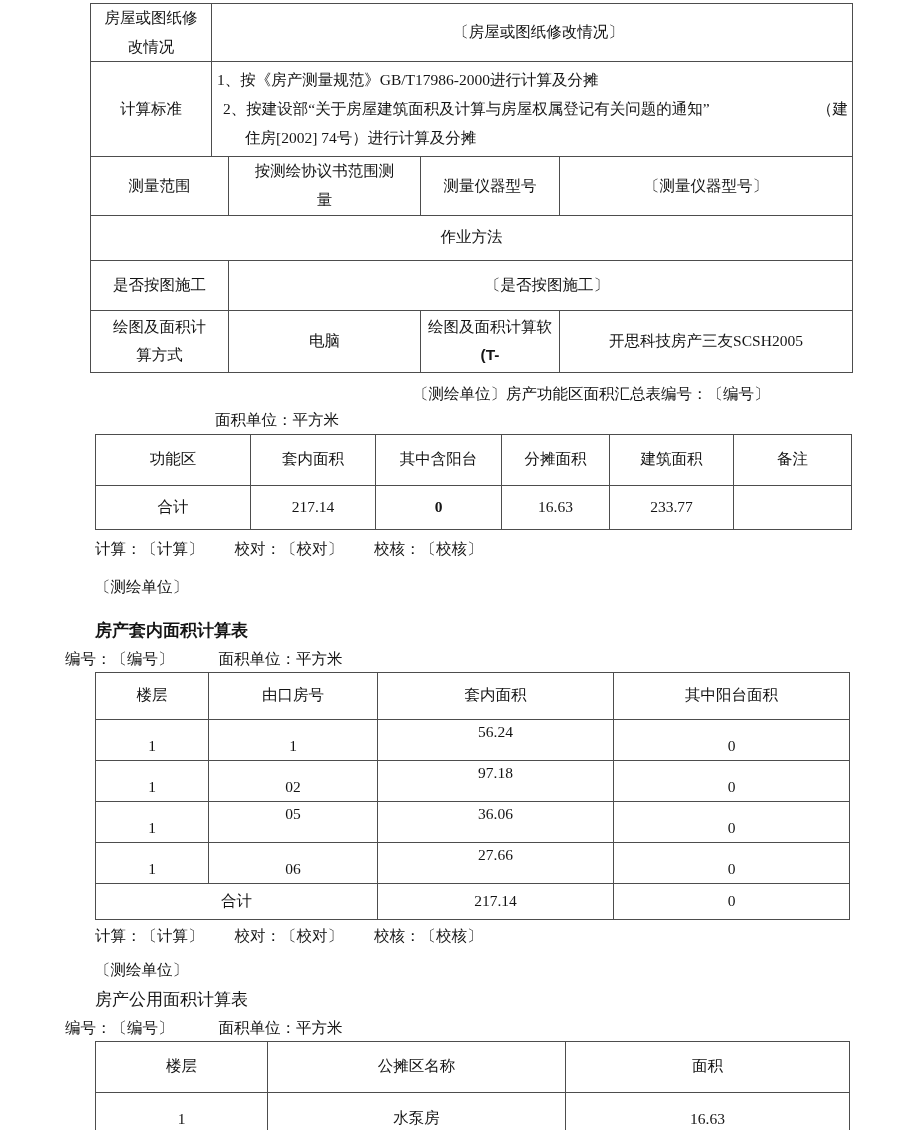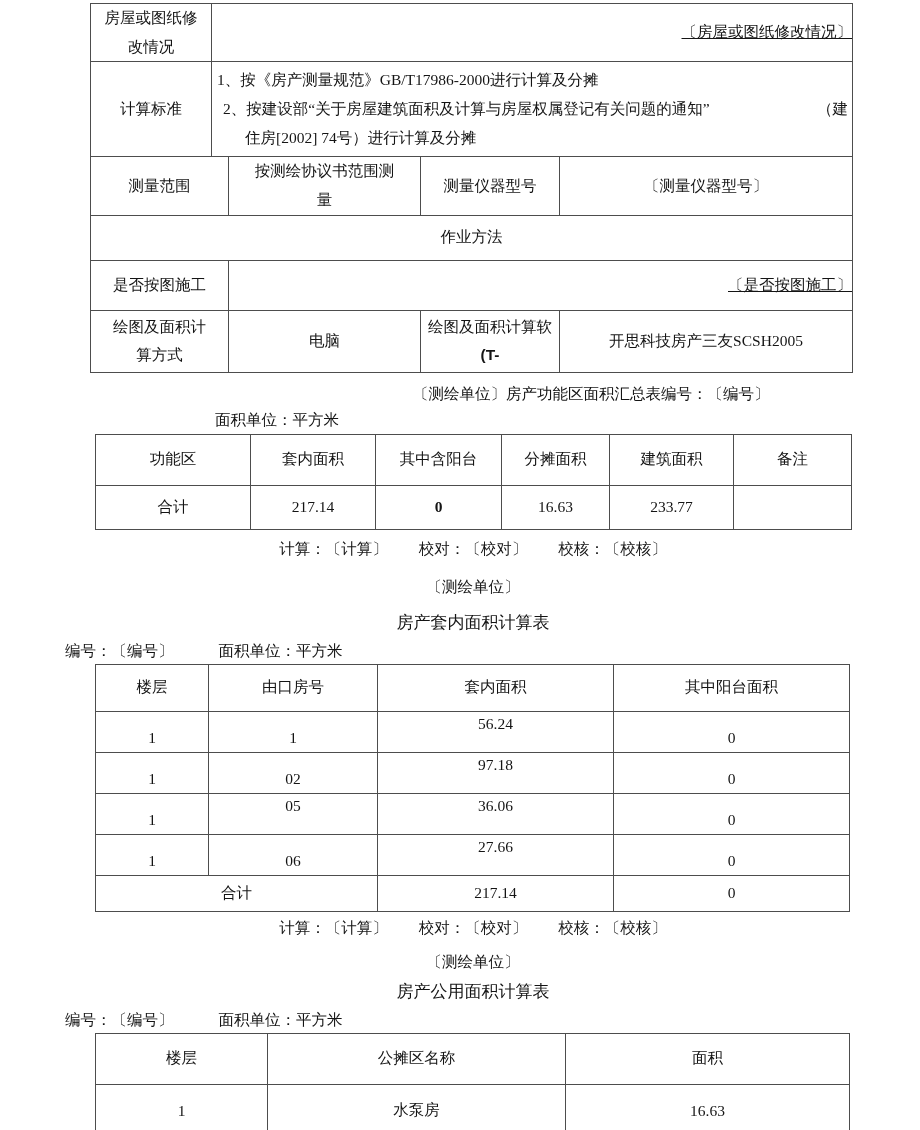--- a/index.html
+++ b/index.html
@@ -8,56 +8,56 @@
     font-family:"Liberation Serif","DejaVu Serif",serif;
     font-size:15.5px;color:#141414;
   }
   table{border-collapse:collapse;table-layout:fixed;}
   td,th{border:1px solid #4d4d4d;font-weight:normal;text-align:center;vertical-align:middle;padding:0;overflow:hidden;}
   
   #info-table{margin:3px 0 10px 90px;width:762px;}
   #info-table td{line-height:1.85;}
   .lbl{text-align:center;}
   .lbl-inner{display:inline-block;width:104px;}
-  .val-left{text-align:right;padding-left:13px;text-decoration:underline;}
+  .val-left{text-align:center;padding-left:13px;}
   .std-cell{text-align:left;vertical-align:middle;padding:4px 4px 4px 3px;}
   .std-line1{padding-left:2px;}
   .std-line2{display:flex;justify-content:space-between;padding-left:8px;}
   .std-line3{padding-left:30px;}
   .wrap-narrow{display:inline-block;width:152px;line-height:1.85;}
   .soft-cell{line-height:1.8;}
   .soft-inner{display:inline-block;width:128px;}
   .t-bold{font-family:"Liberation Sans",sans-serif;font-weight:bold;}
   
   .sec-line{line-height:22px;}
   .sum-title{margin:10px 0 0 413px;}
   .unit-line{margin:4px 0 0 215px;}
   .no-line{margin:4px 0 0 65px;}
   .no-gap{display:inline-block;margin-left:45px;}
-  .center-756{width:756px;margin-left:95px;text-align:center;}
+  .center-756{width:756px;margin-left:95px;text-align:left;}
   .sec-title{font-size:17px;line-height:26px;}
   .footer-line{margin-top:5px;}
   
   #summary-table{margin:3px 0 8px 95px;width:756px;}
   #summary-table .hrow td{height:50px;}
   #summary-table .drow td{height:43px;}
   .bold0{font-weight:bold;}
   
   #inner-table{margin:2px 0 0 95px;width:754px;}
   #inner-table .hrow td{height:46px;}
   #inner-table .drow td{height:35px;}
   #inner-table .drow .cell-top{vertical-align:top;padding-top:3px;}
   #inner-table .drow .cell-low{vertical-align:bottom;padding-bottom:5px;}
   
   #public-table{margin:2px 0 0 95px;width:754px;}
   #public-table .hrow td{height:50px;}
   #public-table .drow td{height:52px;border-bottom:none;}
   .mt16{margin-top:16px;}
   .mt12{margin-top:12px;}
-  .mt8{margin-top:12px;}
+  .mt8{margin-top:20px;font-weight:bold;}
   .mt6{margin-top:6px;}
 </style>
 </head>
 <body>
 
 <table id="info-table">
   <colgroup>
       <col style="width:121px">
       <col style="width:17px">
       <col style="width:192px">

